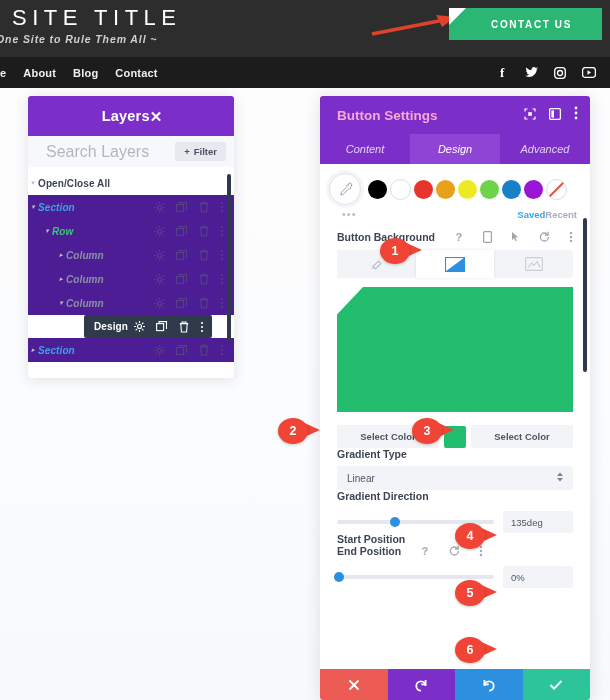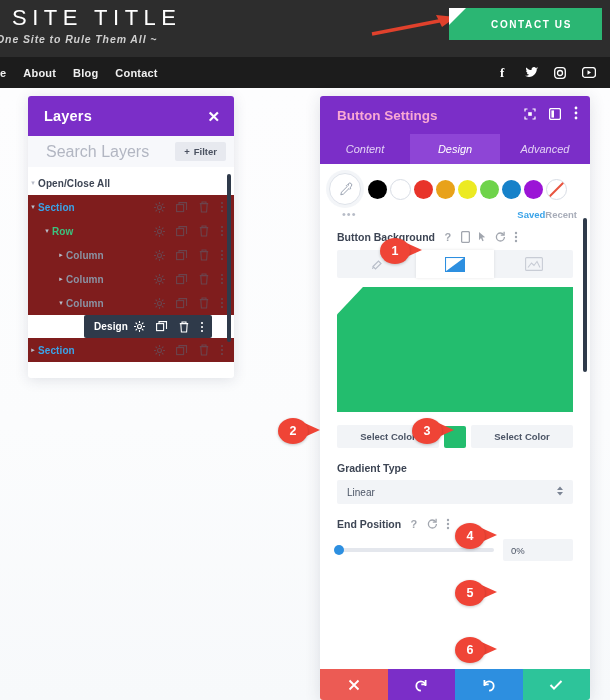--- a/index.html
+++ b/index.html
@@ -63,21 +63,21 @@
   }
   
   .layers-panel{
     position:absolute;left:28px;top:96px;width:206px;height:282px;
     background:#ffffff;
     box-shadow:0 2px 14px rgba(40,50,80,0.13);
     border-radius:3px;overflow:hidden;
   }
   .layers-head{
     height:40px;background:#7b2ec8;display:flex;align-items:center;
-    padding:0 14px 0 16px;justify-content:space-between;
+    padding:0 14px 0 16px;justify-content:center;
   }
   .layers-head .ttl{color:#ffffff;font-size:14.5px;font-weight:bold;letter-spacing:0.2px;}
   .layers-head .x{color:#ffffff;font-size:15px;font-weight:bold;cursor:pointer;line-height:1;}
   .layers-search{
     height:31px;background:#f7f8fb;display:flex;align-items:center;
     justify-content:space-between;padding:0 8px 0 18px;
   }
   .layers-search .ph{color:#b2b6c2;font-size:16px;}
   .filter-btn{
     background:#e7e9ef;border-radius:2px;padding:4px 9px;color:#4a5160;
@@ -90,21 +90,21 @@
   .lrow .caret{font-size:7px;color:#b9bdc9;width:10px;text-align:center;flex:none;}
   .lrow .nm{font-size:10px;font-weight:bold;letter-spacing:0.1px;}
   .lrow .acts{
     position:absolute;right:10px;top:0;height:100%;display:flex;align-items:center;gap:11px;
   }
   .lrow .acts i{opacity:.55;display:inline-flex;}
   .lrow.openclose .nm{color:#3d4554;}
   .lrow.section .nm{color:#3aa3e8;}
   .lrow.row .nm{color:#3cc37e;}
   .lrow.column .nm{color:#8b93a4;}
-  .lrow.shaded{background:#7f1d1d;}
+  .lrow.shaded{background:#4c1d95;font-style:italic;}
   .lrow.indent1{padding-left:14px;}
   .lrow.indent2{padding-left:28px;}
   .lrow.btnrow{
     background:#2f3a4a;margin-left:56px;width:128px;border-radius:2px;height:23px;
   }
   .lrow.btnrow .nm{color:#ffffff;}
   .lrow.btnrow .acts{right:8px;}
   .lrow.btnrow .acts i{opacity:1;}
   .layers-scroll{
     position:absolute;right:3px;top:78px;width:4px;height:168px;background:#2f3a4a;border-radius:2px;
@@ -147,21 +147,21 @@
   }
   .saved-row{
     display:flex;align-items:center;justify-content:space-between;
     padding:1px 13px 0 22px;height:16px;
   }
   .dots{color:#b7bcc7;font-size:11px;letter-spacing:1px;line-height:1;}
   .saved-links{display:flex;}
   .saved-links .a{color:#3aa3e8;font-size:9.5px;font-weight:bold;}
   .saved-links .b{color:#a8adb9;font-size:9.5px;font-weight:bold;}
   .fieldlabel{
-    display:flex;align-items:center;gap:8px;padding:0 0 0 17px;
+    display:flex;align-items:center;gap:19px;padding:0 0 0 17px;
     color:#3d4554;font-size:10.5px;font-weight:bold;
   }
   .fieldlabel .mini{display:inline-flex;opacity:.62;}
   .bgtabs{
     margin:7px 17px 0 17px;height:28px;background:#f2f4f7;border-radius:2px;
     display:flex;
   }
   .bgtabs .bt{flex:1;display:flex;align-items:center;justify-content:center;}
   .bgtabs .bt.active{background:#ffffff;box-shadow:0 0 3px rgba(0,0,0,.10);}
   .grad-preview{
@@ -170,21 +170,21 @@
   }
   .colorrow{
     margin:13px 17px 0 17px;display:flex;align-items:center;gap:5px;
   }
   .colorrow .cbtn{
     flex:1;height:23px;background:#f2f4f7;border-radius:2px;
     display:flex;align-items:center;justify-content:center;
     color:#4c5566;font-size:9.5px;font-weight:bold;
   }
   .colorrow .csw{width:22px;height:22px;background:#23bd6e;border-radius:2px;flex:none;}
-  .blk{padding:0 17px;margin-top:14px;}
+  .blk{padding:0 17px;}
   .blk .lab{color:#3d4554;font-size:10.5px;font-weight:bold;}
   .select{
     margin-top:6px;height:24px;background:#f2f4f7;border-radius:2px;
     display:flex;align-items:center;justify-content:space-between;
     padding:0 9px 0 10px;color:#4c5566;font-size:10px;
   }
   .slider-row{margin-top:9px;display:flex;align-items:center;gap:9px;}
   .track{
     position:relative;flex:1;height:4px;background:#e4e7ed;border-radius:2px;
   }
@@ -637,22 +637,32 @@
         <span>Linear</span>
         <span>
           <svg width="8" height="12" viewBox="0 0 8 12">
               <polygon points="4,1.5 7,5 1,5" fill="#7b8494"></polygon>
               <polygon points="4,10.5 7,7 1,7" fill="#7b8494"></polygon>
             </svg>
         </span>
       </div>
     </div>
 
-
     <div class="blk">
+      <div class="lab">Gradient Direction</div>
+      <div class="slider-row">
+        <div class="track">
+          <span class="knob" id="knob-dir" style="left: 37%;"></span>
+        </div>
+        <div class="numbox">135deg</div>
+      </div>
+    </div>
+
+    <div class="blk">
+      <div class="lab">Start Position</div>
     </div>
 
     <div class="blk">
       <div class="fieldlabel" style="padding-left:0;">
         <span>End Position</span>
         <span class="mini">
           <svg width="10" height="12" viewBox="0 0 10 12">
               <text x="1.6" y="10" font-family="Liberation Sans, sans-serif" font-size="11" font-weight="bold" fill="#69707e">?</text>
             </svg>
         </span>

